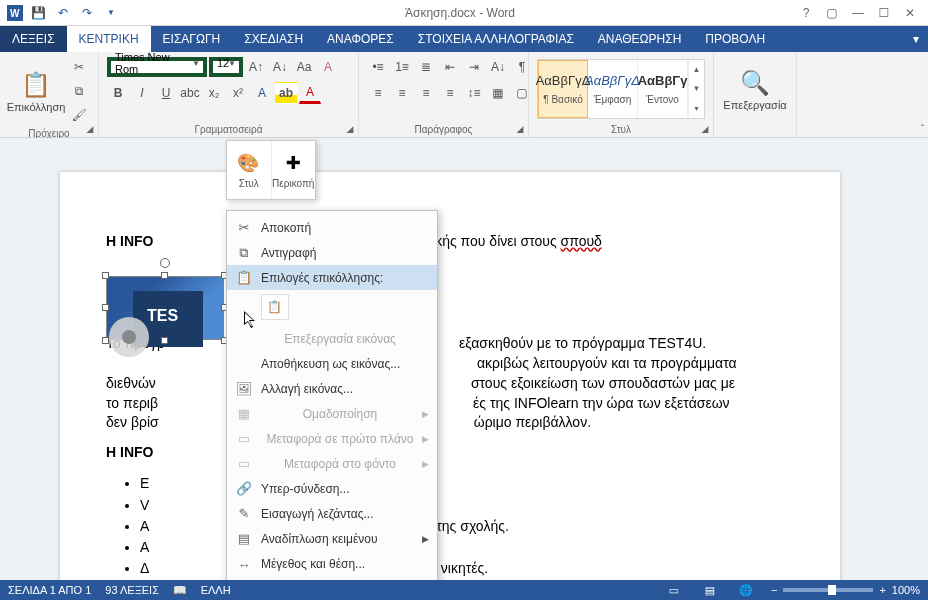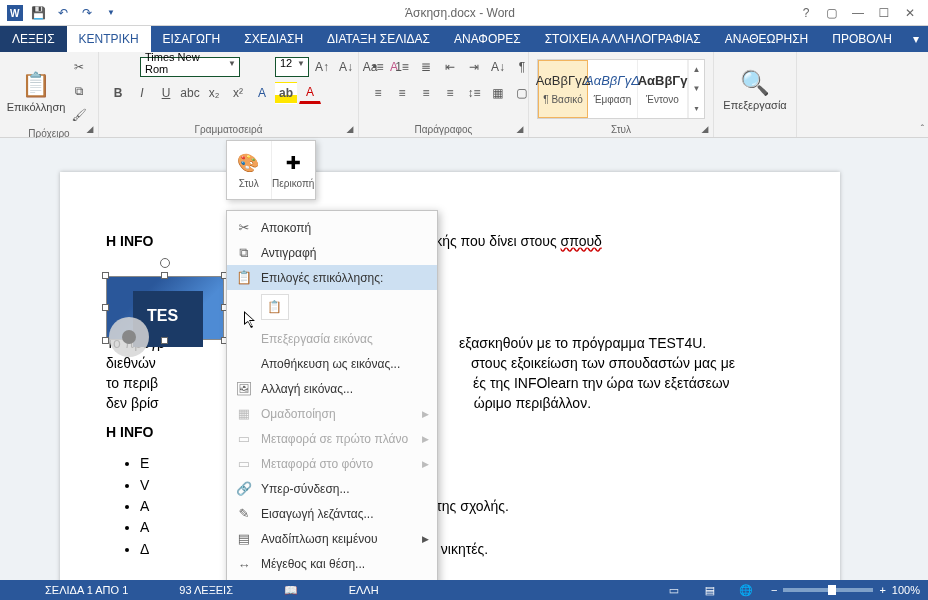--- a/index.html
+++ b/index.html
@@ -28,21 +28,21 @@
   .group .label { text-align:center; font-size:10px; color:#666; padding-top:2px; position:relative; }
   .group .launcher { position:absolute; right:2px; bottom:2px; width:12px; height:12px; color:#666; cursor:pointer; font-size:9px; display:flex; align-items:center; justify-content:center;}
 
   .bigbtn { display:flex; flex-direction:column; align-items:center; justify-content:center; width:56px; height:66px; cursor:pointer; }
   .bigbtn .ic { width:32px; height:32px; display:flex; align-items:center; justify-content:center; color:#c78f4a; font-size:24px;}
   .bigbtn .lbl { font-size:11px; color:#444; text-align:center; line-height:1.1;}
   .minibtn { width:22px; height:22px; display:flex; align-items:center; justify-content:center; color:#555; cursor:pointer; font-size:12px; border:1px solid transparent;}
   .col { display:flex; flex-direction:column; gap:2px; }
   .row { display:flex; align-items:center; gap:2px; }
 
-  .fontcombo { height:20px; border:1px solid #14532d; background:#fff; display:flex; align-items:center; padding:0 18px 8px 4px; font-size:11px; position:relative; cursor:pointer;margin-left:33px;}
+  .fontcombo { height:20px; border:4px solid #14532d; background:#fff; display:flex; align-items:center; padding:0 18px 8px 4px; font-size:11px; position:relative; cursor:pointer;}
   .fontcombo .arrow { position:absolute; right:3px; font-size:8px; color:#555;}
 
   .style-gal { display:flex; border:1px solid #d4d4d4; background:#fff; }
   .style-item { width:50px; height:58px; display:flex; flex-direction:column; align-items:center; justify-content:center; border-right:1px solid #eee; cursor:pointer; }
   .style-item.sel { border:1px solid #f2b45e; background:#fdeec9; }
   .style-item .samp { font-size:13px; color:#333;}
   .style-item .nm { font-size:10px; color:#555; margin-top:6px;}
   .style-item .samp.italic { font-style:italic; color:#2a579a;}
   .style-item .samp.bold { font-weight:bold;}
   .gal-ud { width:16px; display:flex; flex-direction:column; }
@@ -69,31 +69,31 @@
   .minitool { position:absolute; left:226px; top:140px; width:90px; height:60px; background:#fff; border:1px solid #c8c8c8; box-shadow:2px 2px 6px rgba(0,0,0,.2); display:flex;}
   .minitool .mtb { flex:1; display:flex; flex-direction:column; align-items:center; justify-content:center; cursor:pointer; }
   .minitool .mtb + .mtb { border-left:1px solid #eee;}
   .minitool .mtb .ic{ font-size:18px;}
   .minitool .mtb .lbl{ font-size:10px; color:#555; margin-top:4px;}
 
   
   .ctx { position:absolute; left:226px; top:210px; width:212px; background:#fcfcfc; border:1px solid #c4c4c4; box-shadow:2px 2px 8px rgba(0,0,0,.25); padding:4px 0;}
   .ctx .item { height:25px; display:flex; align-items:center; padding:0 18px 0 34px; position:relative; font-size:12px; color:#333; cursor:pointer;}
   .ctx .item.highlight { background:#cde0f2;}
-  .ctx .item.disabled { color:#a9a9a9; cursor:default;}
+  .ctx .item.disabled { color:#a9a9a9; cursor:default;justify-content:center;}
   .ctx .item .ico { position:absolute; left:8px; width:18px; text-align:center; color:#666; font-size:13px;}
   .ctx .item.disabled .ico{ color:#bcbcbc;}
   .ctx .item .arrow { position:absolute; right:8px; font-size:9px; color:#555;}
   .ctx .item.disabled .arrow{ color:#bcbcbc;}
   .ctx .paste-row { padding:4px 0 6px 34px;}
   .ctx .paste-btn { width:28px; height:26px; border:1px solid #ddd; display:inline-flex; align-items:center; justify-content:center; color:#888; cursor:pointer; background:#fff;}
 
   
   .status { position:absolute; bottom:0; left:0; right:0; height:20px; background:#2a579a; color:#fff; display:flex; align-items:center; font-size:11px; padding:0 8px; gap:14px;}
-  .status .seg { display:flex; align-items:center; gap:4px;margin-left:37px;}
+  .status .seg { display:flex; align-items:center; gap:4px;}
   .status .spacer { flex:1;}
   .status .viewbtn { width:22px; height:16px; display:flex; align-items:center; justify-content:center; cursor:pointer; color:#dce6f2;}
   .status .viewbtn.active{ color:#fff;}
   .status .zoom { display:flex; align-items:center; gap:6px;}
   .status .ztrack { width:90px; height:4px; background:#7fa1c9; position:relative;}
   .status .zthumb { position:absolute; top:-3px; left:50%; width:8px; height:10px; background:#fff;}
 
   .cursor-arrow { position:absolute; left:244px; top:311px; width:14px; height:18px; z-index:50; pointer-events:none;}
 
   svg { display:block; }
@@ -122,21 +122,20 @@
     <div class="wc">☐</div>
     <div class="wc">✕</div>
   </div>
 </div>
 
 <div class="tabs">
   <div class="tab file">ΛΕΞΕΙΣ</div>
   <div class="tab active">ΚΕΝΤΡΙΚΗ</div>
   <div class="tab">ΕΙΣΑΓΩΓΗ</div>
   <div class="tab">ΣΧΕΔΙΑΣΗ</div>
-  <div class="tab">ΔΙΑΤΑΞΗ ΣΕΛΙΔΑΣ</div>
   <div class="tab">ΑΝΑΦΟΡΕΣ</div>
   <div class="tab">ΣΤΟΙΧΕΙΑ ΑΛΛΗΛΟΓΡΑΦΙΑΣ</div>
   <div class="tab">ΑΝΑΘΕΩΡΗΣΗ</div>
   <div class="tab">ΠΡΟΒΟΛΗ</div>
   <div class="spacer"></div>
   <div class="collapse">▾</div>
 </div>
 
 <div class="ribbon">
 
@@ -250,20 +249,21 @@
   </div>
 
   <div style="position:absolute; right:4px; bottom:2px; font-size:10px; color:#666; cursor:pointer;">ˆ</div>
 </div>
 
 <div class="docarea">
   <div class="page">
     <p><span class="bold">Η INFO</span><span style="visibility:hidden;">xxxxxxxxxxxxxxxxxxxxxxxxxxxxxxxxxx</span><span>ροφορικής που δίνει στους </span><span class="wavy">σπουδ</span></p>
     <div style="height:72px;"></div>
     <p><span>Το πρόγρ</span><span style="visibility:hidden;">xxxxxxxxxxxxxxxxxxxxxxxxxxxxxxxxxxxxxxxxxx</span><span>εξασκηθούν με το πρόγραμμα TEST4U.</span></p>
+    <p style="margin-top:-10px;"><span style="visibility:hidden;">xxxxxxxxxxxxxxxxxxxxxxxxxxxxxxxxxxxxxxxxxxxxxxxxxxxxx</span><span>ακριβώς λειτουργούν και τα προγράμματα</span></p>
     <p style="margin-top:-10px;"><span>διεθνών</span><span style="visibility:hidden;">xxxxxxxxxxxxxxxxxxxxxxxxxxxxxxxxxxxxxxxxxxxxx</span><span>στους εξοικείωση των σπουδαστών μας με</span></p>
     <p style="margin-top:-10px;"><span>το περιβ</span><span style="visibility:hidden;">xxxxxxxxxxxxxxxxxxxxxxxxxxxxxxxxxxxxxxxxxxxxx</span><span>ές της INFOlearn την ώρα των εξετάσεων</span></p>
     <p style="margin-top:-10px;"><span>δεν βρίσ</span><span style="visibility:hidden;">xxxxxxxxxxxxxxxxxxxxxxxxxxxxxxxxxxxxxxxxxxxxx</span><span>ώριμο περιβάλλον.</span></p>
     <p style="margin-top:6px;"><span class="bold">Η INFO</span></p>
     <ul>
       <li><span>E</span></li>
       <li><span>V</span></li>
       <li><span>Α</span><span style="visibility:hidden;">xxxxxxxxxxxxxxxxxxxxxxxxxxxxxxxxxx</span><span>ογιστές της σχολής.</span></li>
       <li><span>Α</span></li>
       <li><span>Δ</span><span style="visibility:hidden;">xxxxxxxxxxxxxxxxxxxxxxxxxxxxxxxxxx</span><span>για τους νικητές.</span></li>

